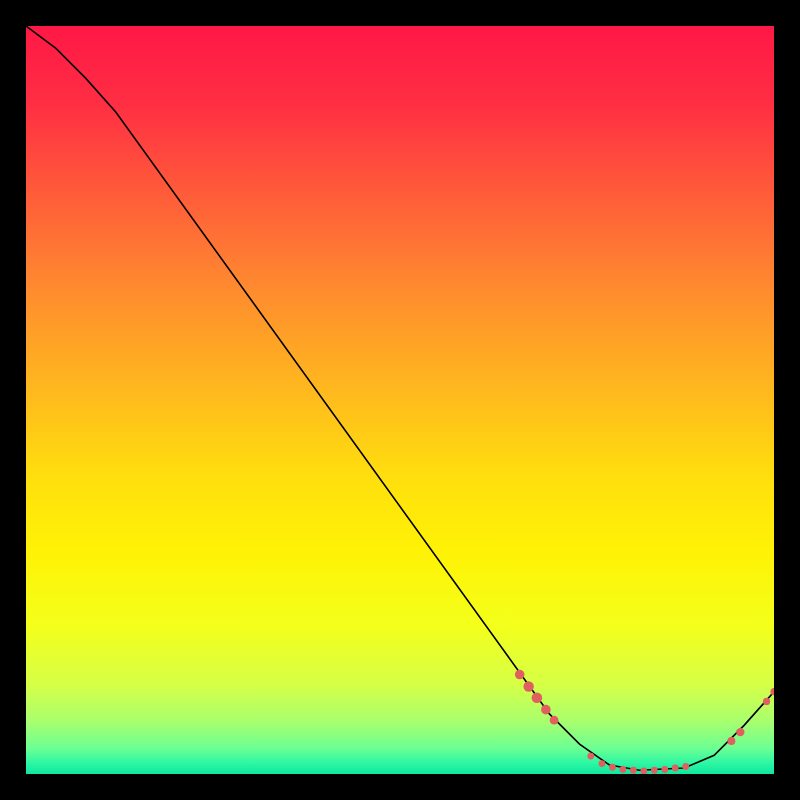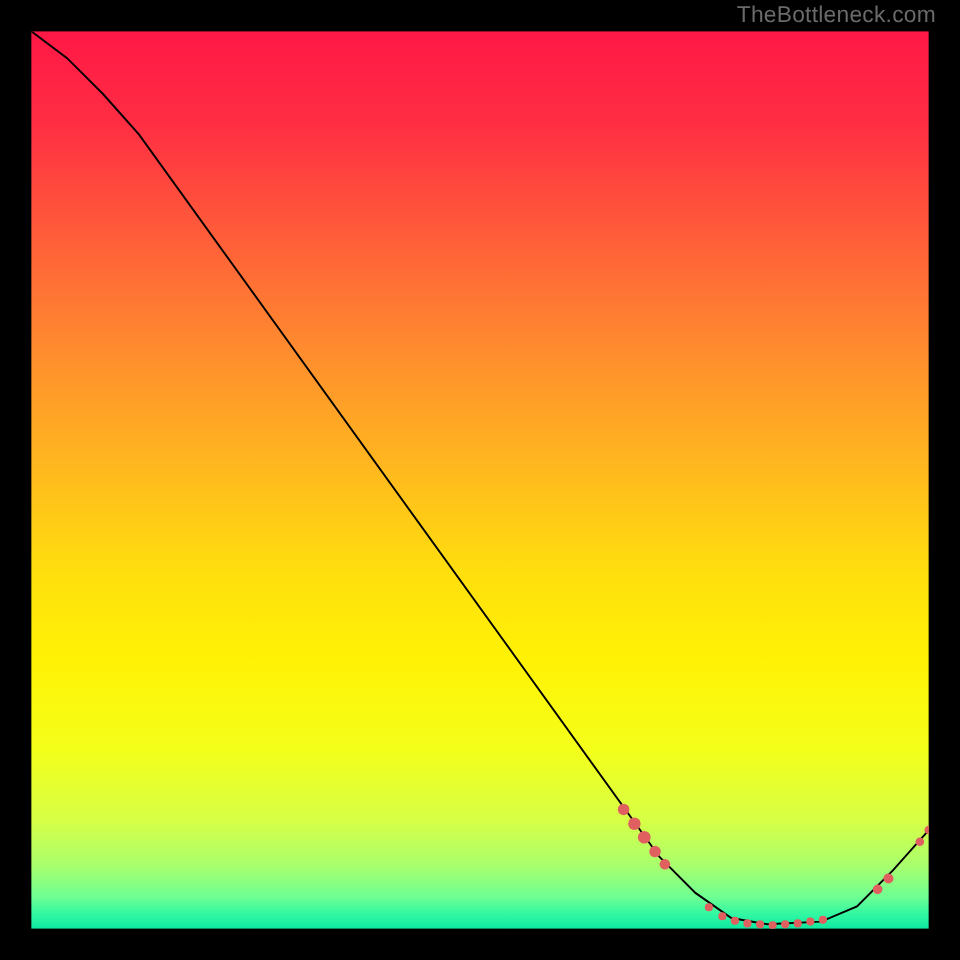--- a/index.html
+++ b/index.html
@@ -20,21 +20,20 @@
     left: 26px;
     top: 26px;
     width: 748px;
     height: 748px;
   }
   svg { display: block; }
 </style>
 </head>
 <body>
 <div class="wrap">
-  <div class="attribution">TheBottleneck.com</div>
 
   <div class="plot">
     <svg id="chart-svg" width="748" height="748" viewBox="0 0 748 748" preserveAspectRatio="none">
       <defs>
         <linearGradient id="bg-grad" x1="0" y1="0" x2="0" y2="1">
 
         <stop offset="0.00%" stop-color="#ff1846"></stop>
             <stop offset="10.00%" stop-color="#ff2d43"></stop>
             <stop offset="22.00%" stop-color="#ff5a3a"></stop>
             <stop offset="35.00%" stop-color="#ff8a2f"></stop>

